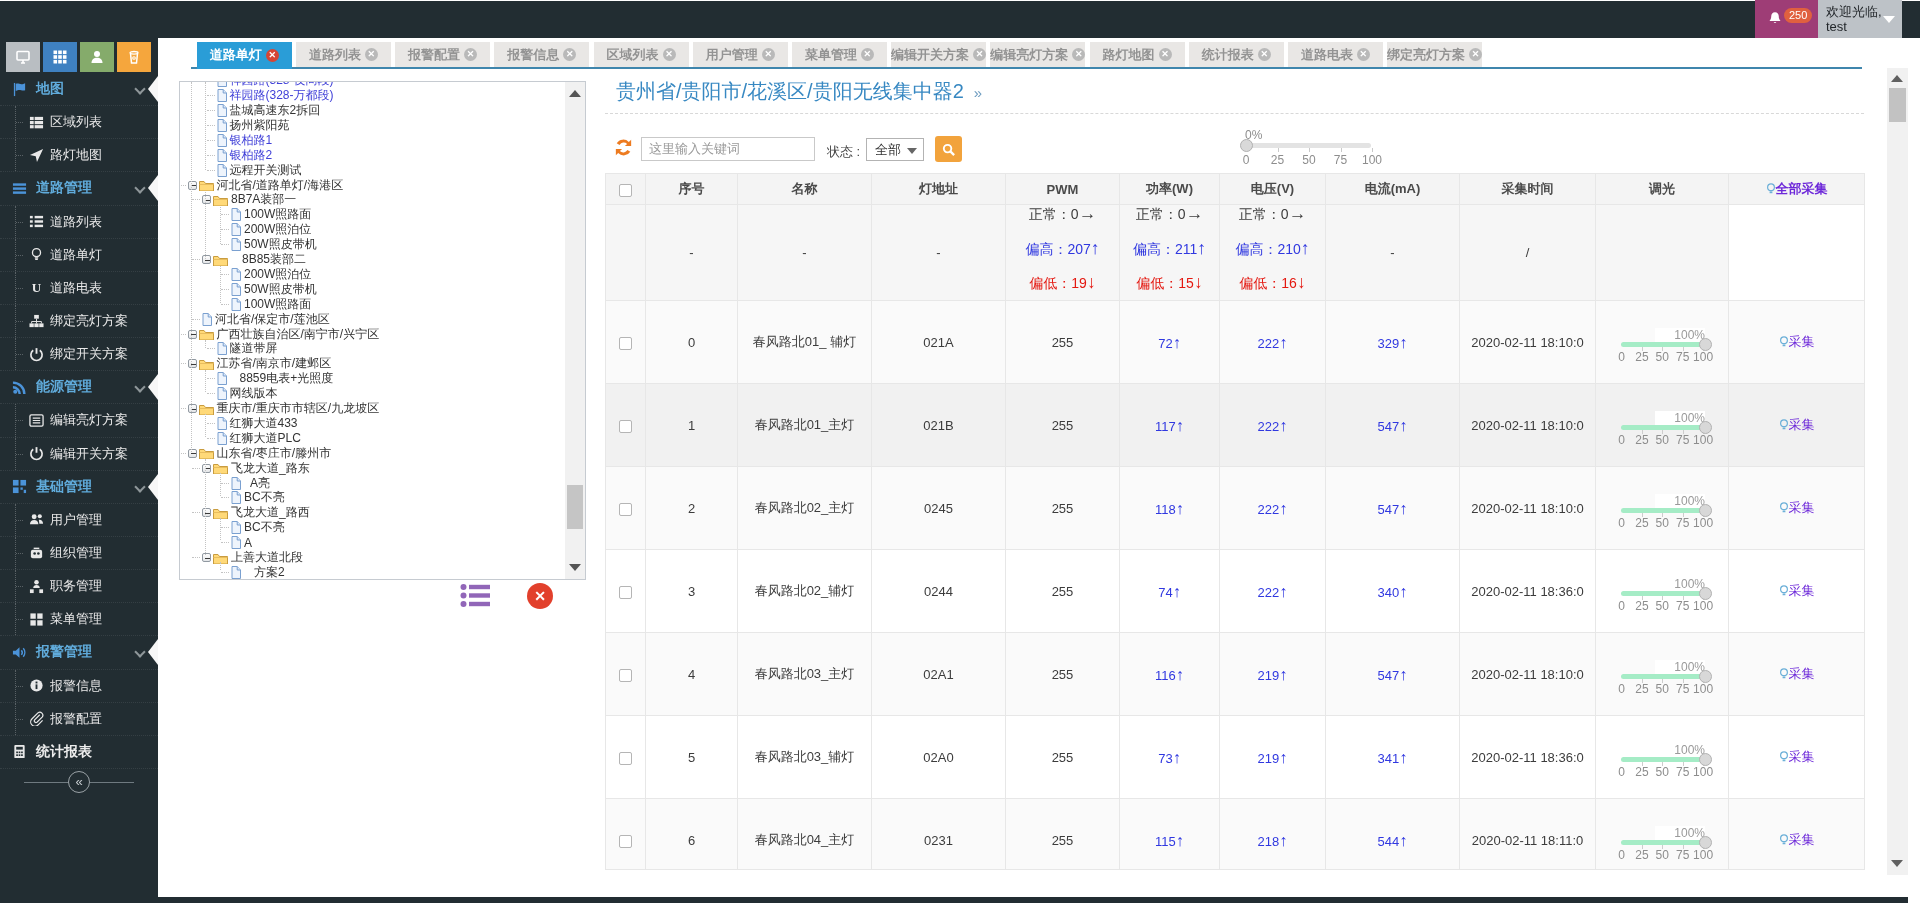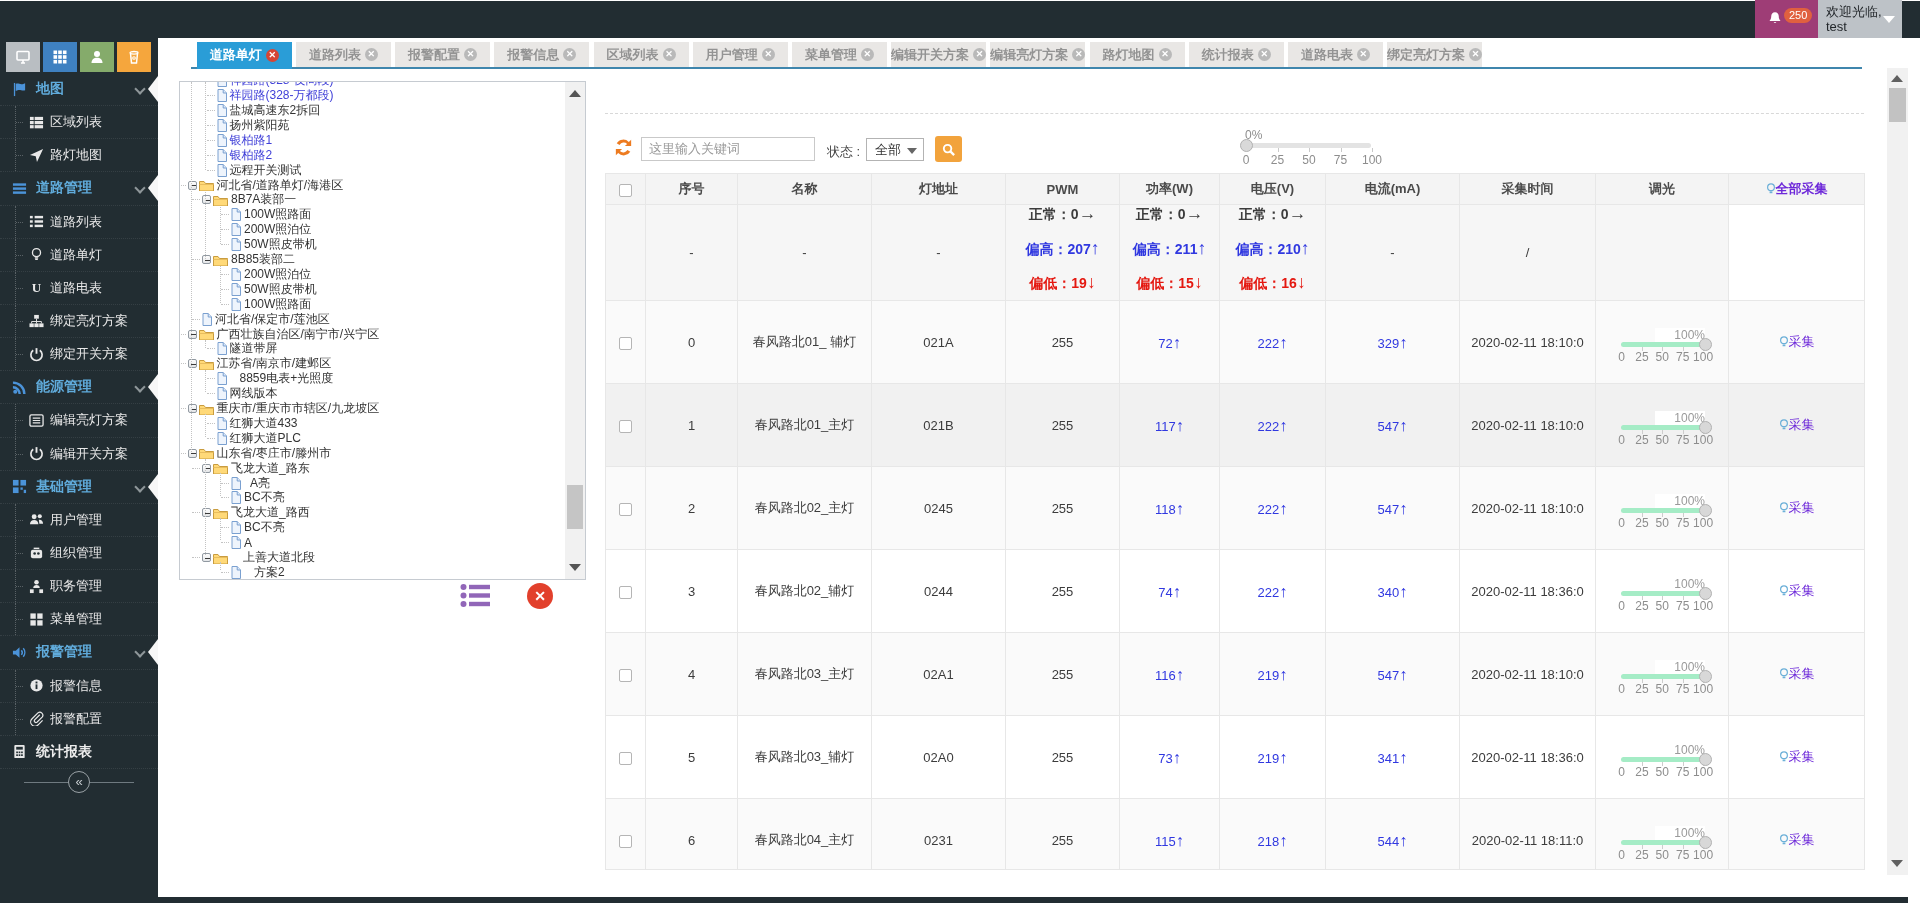--- a/index.html
+++ b/index.html
@@ -72,21 +72,21 @@
 
 #gridwrap{position:absolute;left:605px;top:173px;width:1260px;height:697px;overflow:hidden}
 #gridwrap::after{content:"";position:absolute;left:0;bottom:0;width:100%;border-top:1px solid #e7e7e7}
 #grid{border-collapse:collapse;table-layout:fixed}
 #grid td,#grid th{border:1px solid #e7e7e7;text-align:center;vertical-align:middle;font-size:13px;color:#3c3c3c;overflow:hidden}
 #grid th{background:#f4f4f4;font-weight:bold;color:#4a4a4a}
 #grid .blue{color:#3038e0}
 #grid .ar{font-size:1.25em;line-height:1}
 #grid .red{color:#e41810}
 #grid .lightblue{color:#6d28d9}
-.sumcell{font-weight:bold;font-size:14px !important}
+.sumcell{font-weight:normal;font-size:14px !important}
 .sumcell div{line-height:16px;margin-bottom:17px}
 .sumcell div:last-child{margin-bottom:8px}
 .cb{display:inline-block;width:13px;height:13px;border:1px solid #b5b5b5;border-radius:2px;background:#fff;vertical-align:middle}
 .dimmer{position:absolute;left:50%;margin-left:-65px;width:131px;height:34px}
 .dimmer .dlabel{position:absolute;left:58px;top:0;width:50px;text-align:right;font-size:12px;color:#9a9a9a;background:#fff}
 .dimmer .dtrack{position:absolute;left:24px;top:14px;width:81px;height:5px;background:#a5ecc6;border-radius:3px}
 .dimmer .dhandle{position:absolute;left:102px;top:10px;width:13px;height:13px;background:#d8d8d8;border:1px solid #b2b2b2;border-radius:50%}
 .dimmer .dm{position:absolute;top:19px;width:1px;height:4px;background:#cdcdcd}
 .dimmer .dt{position:absolute;top:22px;width:24px;text-align:center;font-size:12px;color:#8d8d8d}
 .dimcell{position:relative}
@@ -522,21 +522,21 @@
           <path d="M6.2.5V4h3.3" fill="#dce8f8" stroke="#7aa0d0"></path>
         </svg>
         <span style="margin-left:3px">50W照皮带机</span>
       </div>
 <div class="trow" style="left:22.0px;top:170.0px">
         <span class="ebox" style="margin-right:2px"></span>
         <svg style="width:15px;height:12px;flex:0 0 auto" width="15" height="12" viewBox="0 0 15 12">
           <path d="M.5 2.5h4.5l1.5 2h8v7.5H.5z" fill="#ffd978" stroke="#c99c3f"></path>
           <path d="M.5 5.5h14" stroke="#e8bd5e"></path>
         </svg>
-        <span style="margin-left:3px">8B85装部二</span>
+        <span style="margin-left:14px">8B85装部二</span>
       </div>
 <div class="trow" style="left:51.0px;top:184.9px">
         <svg style="width:10px;height:13px;flex:0 0 auto" width="10" height="13" viewBox="0 0 10 13">
           <path d="M1 .5h5.2L9.5 4v8.5H1z" fill="#eef4fc" stroke="#7aa0d0"></path>
           <path d="M6.2.5V4h3.3" fill="#dce8f8" stroke="#7aa0d0"></path>
         </svg>
         <span style="margin-left:3px">200W照泊位</span>
       </div>
 <div class="trow" style="left:51.0px;top:199.8px">
         <svg style="width:10px;height:13px;flex:0 0 auto" width="10" height="13" viewBox="0 0 10 13">
@@ -669,21 +669,21 @@
           <path d="M6.2.5V4h3.3" fill="#dce8f8" stroke="#7aa0d0"></path>
         </svg>
         <span style="margin-left:3px">A</span>
       </div>
 <div class="trow" style="left:22.0px;top:468.0px">
         <span class="ebox" style="margin-right:2px"></span>
         <svg style="width:15px;height:12px;flex:0 0 auto" width="15" height="12" viewBox="0 0 15 12">
           <path d="M.5 2.5h4.5l1.5 2h8v7.5H.5z" fill="#ffd978" stroke="#c99c3f"></path>
           <path d="M.5 5.5h14" stroke="#e8bd5e"></path>
         </svg>
-        <span style="margin-left:15px">上善大道北段</span>
+        <span style="margin-left:3px">上善大道北段</span>
       </div>
 <div class="trow" style="left:51.0px;top:482.9px">
         <svg style="width:10px;height:13px;flex:0 0 auto" width="10" height="13" viewBox="0 0 10 13">
           <path d="M1 .5h5.2L9.5 4v8.5H1z" fill="#eef4fc" stroke="#7aa0d0"></path>
           <path d="M6.2.5V4h3.3" fill="#dce8f8" stroke="#7aa0d0"></path>
         </svg>
         <span style="margin-left:13px">方案2</span>
       </div>
       <div class="tvline" style="left:10.5px;top:0.0px;height:370.0px"></div>
       <div class="tvline" style="left:25.0px;top:0.0px;height:88.0px"></div>
@@ -708,20 +708,21 @@
           <circle cx="3.5" cy="3" r="3"></circle>
           <circle cx="3.5" cy="11.5" r="3"></circle>
           <circle cx="3.5" cy="20" r="3"></circle>
           <rect x="9" y="0.8" width="21" height="4.4"></rect>
           <rect x="9" y="9.3" width="21" height="4.4"></rect>
           <rect x="9" y="17.8" width="21" height="4.4"></rect>
         </g>
       </svg></div>
   <div id="closeicon">✕</div>
 
+  <div id="crumb">贵州省/贵阳市/花溪区/贵阳无线集中器2<span class="gg">»</span></div>
   <div id="dotline"></div>
   <svg style="width:17px;height:17px;position:absolute;left:615px;top:139px" width="16" height="16" viewBox="0 0 16 16">
       <path d="M15.2 0.8v5.9H9.3l2.1-2.1a4.6 4.6 0 0 0-7.1 1L1.6 4A7.2 7.2 0 0 1 13 2.9z" fill="#ed7b20"></path>
       <path d="M0.8 15.2V9.3h5.9L4.6 11.4a4.6 4.6 0 0 0 7.1-1l2.7 1.6A7.2 7.2 0 0 1 3 13.1z" fill="#ed7b20"></path>
     </svg>
   <div id="searchinput">这里输入关键词</div>
   <div id="statelbl">状态 :</div>
   <div id="stateselect">全部<span class="caret"></span></div>
   <div id="searchbtn">
       <svg style="width:15px;height:15px" width="16" height="16" viewBox="0 0 16 16">

